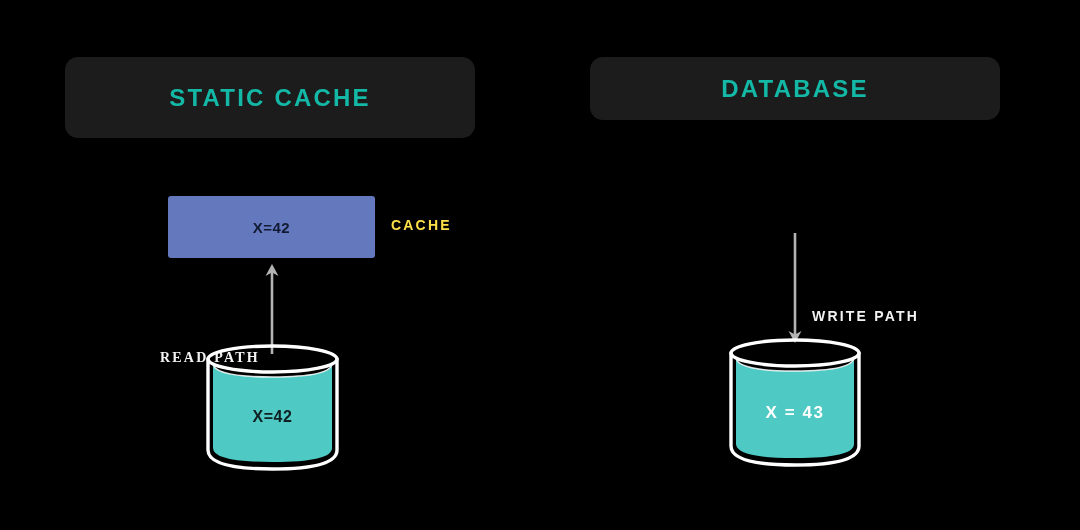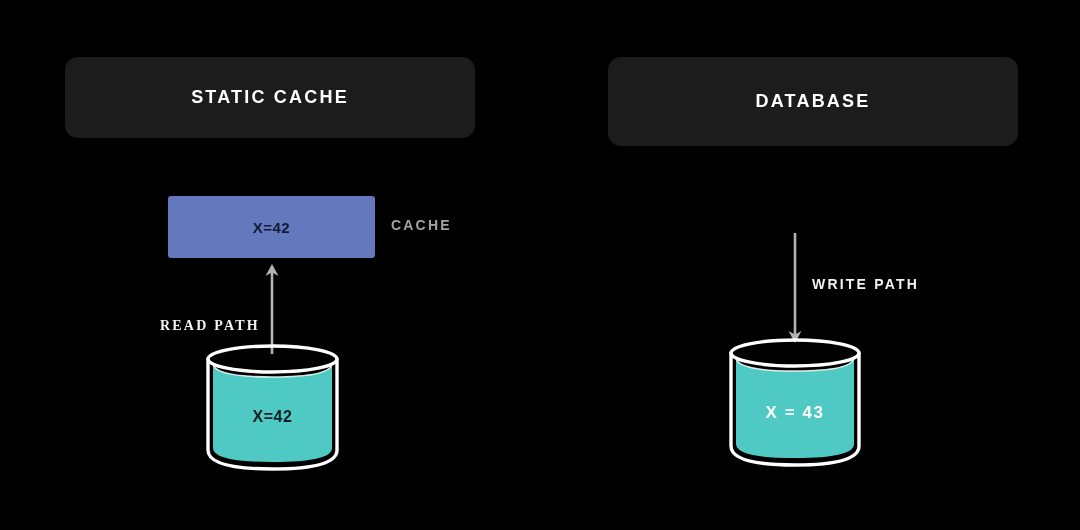--- a/index.html
+++ b/index.html
@@ -24,28 +24,28 @@
   
   .header-pill {
     position: absolute;
     background: #1c1c1c;
     border-radius: 13px;
     display: flex;
     align-items: center;
     justify-content: center;
   }
   .header-pill .header-label {
-    color: #ffffff;
-    font-size: 18px;
+    color: #14b8a6;
+    font-size: 24px;
     font-weight: bold;
     letter-spacing: 2.2px;
     white-space: nowrap;
   }
   #header-static-cache { left: 65px;  top: 57px; width: 410px; height: 81px; }
-  #header-database     { left: 608px; top: 57px; width: 410px; height: 89px; }
+  #header-database     { left: 590px; top: 57px; width: 410px; height: 63px; }
 
   
   #cache-box {
     position: absolute;
     left: 168px;
     top: 196px;
     width: 207px;
     height: 62px;
     background: #6478be;
     border-radius: 3px;
@@ -56,35 +56,36 @@
   #cache-box .box-value {
     color: #121a33;
     font-size: 15px;
     font-weight: bold;
     letter-spacing: 0.5px;
   }
   #cache-side-label {
     position: absolute;
     left: 391px;
     top: 217px;
-    color: #a3a3a3;
+    color: #fde047;
     font-size: 14px;
     font-weight: bold;
     letter-spacing: 2.2px;
     white-space: nowrap;
   }
 
   
   .path-label {
     position: absolute;
     color: #f2f2f2;
     font-size: 14px;
     font-weight: bold;
     letter-spacing: 2.2px;
     white-space: nowrap;
+    margin-top: 32px;
   }
   #read-path-label  { left: 160px; top: 318px; font-family: Liberation Serif, serif; }
   #write-path-label { left: 812px; top: 276px; }
 
   
   .arrow-svg { position: absolute; overflow: visible; }
   #read-arrow  { left: 262px; top: 262px;  width: 20px; height: 92px; }
   #write-arrow { left: 785px; top: 233px;  width: 20px; height: 112px; }
 
   

